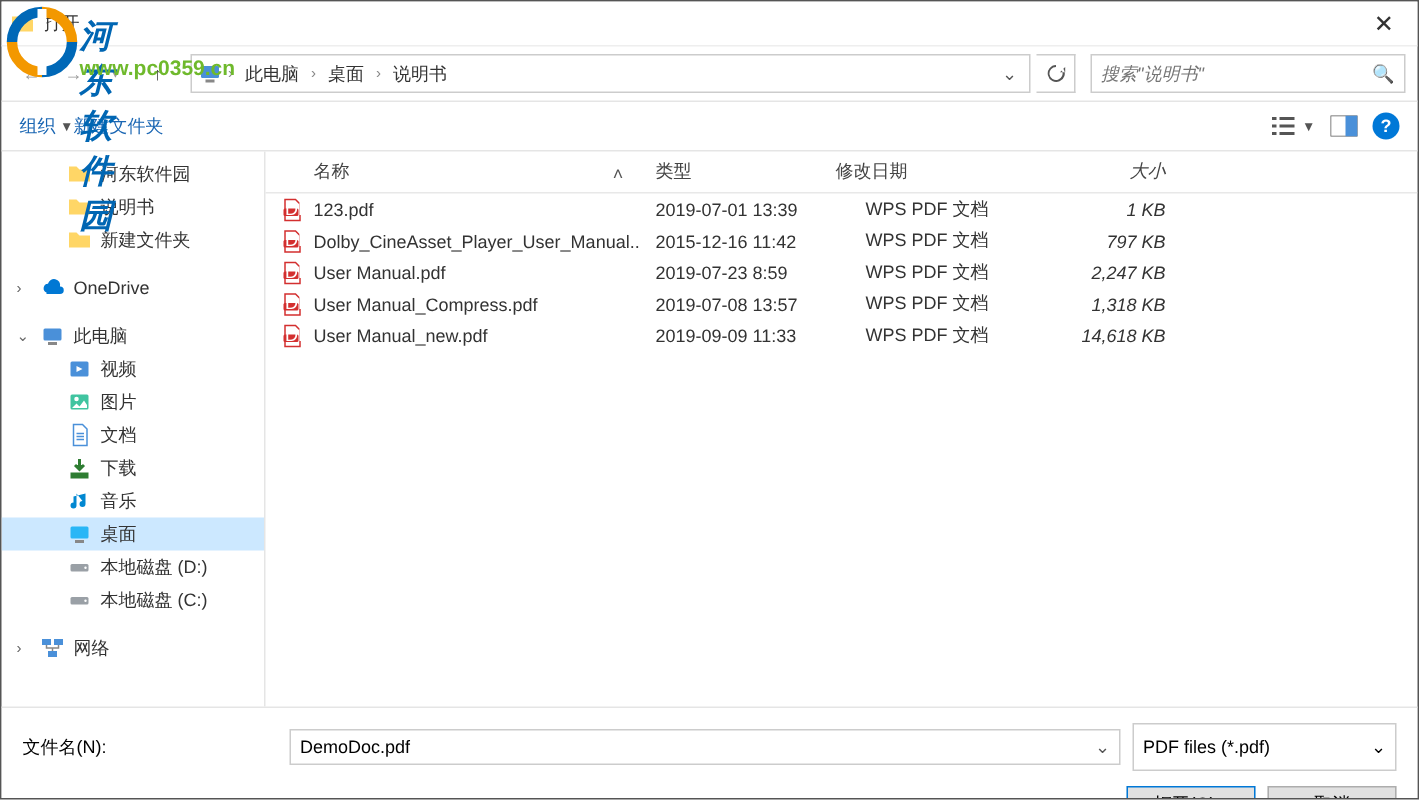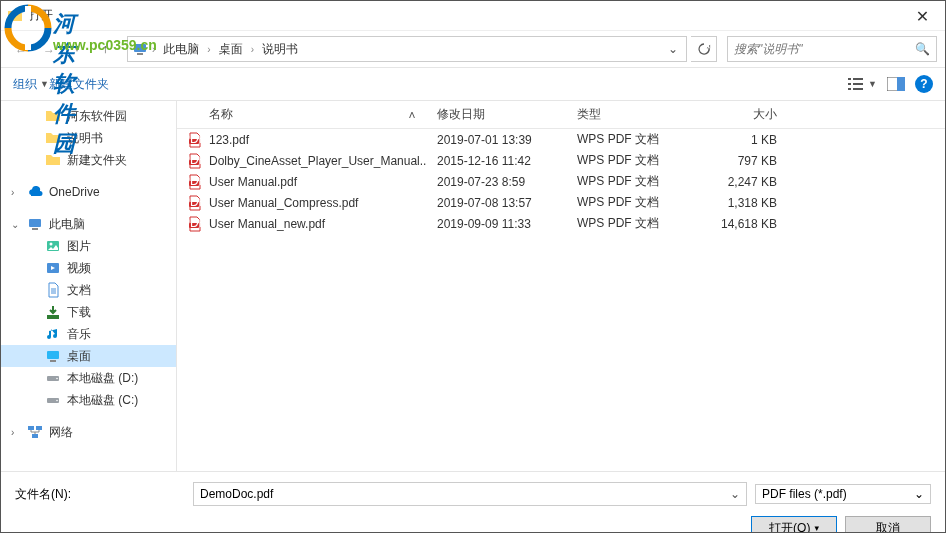--- a/index.html
+++ b/index.html
@@ -44,33 +44,33 @@
 .tree-spacer { height: 10px; }
 
 .folder-svg { fill: #ffd666; }
 
 .filelist { flex: 1; display: flex; flex-direction: column; }
 .fl-header { display: flex; height: 28px; align-items: center; border-bottom: 1px solid #e8e8e8; color: #444; }
 .fl-header .col { padding: 0 10px; display: flex; align-items: flex-end; gap: 4px; }
 .col-name { width: 250px; }
 .col-date { width: 140px; }
 .col-type { width: 120px; }
-.col-size { width: 100px; text-align: right; justify-content: flex-end; }
+.col-size { width: 100px; text-align: right; justify-content: flex-end; font-style: italic; }
 .fl-row { display: flex; height: 21px; align-items: center; }
 .fl-row .col { padding: 0 10px; color: #333; white-space: nowrap; overflow: hidden; text-overflow: ellipsis; }
 .fl-row .col-name { display: flex; align-items: center; gap: 6px; }
 .pdf-icon { width: 16px; height: 16px; flex-shrink: 0; }
 
 .footer { border-top: 1px solid #e5e5e5; padding: 10px 14px; background: #fff; }
 .fn-row { display: flex; align-items: center; gap: 8px; margin-bottom: 10px; }
 .fn-label { width: 170px; padding-right: 4px; }
 .fn-input { flex: 1; height: 24px; border: 1px solid #ccc; padding: 0 6px; display: flex; align-items: center; }
 .fn-input input { border: none; outline: none; flex: 1; }
 .fn-input .dd { color: #555; }
-.fn-filter { width: 176px; height: 20px; border: 1px solid #ccc; display: flex; align-items: center; padding: 0 6px; justify-content: space-between; }
+.fn-filter { width: 176px; height: 32px; border: 1px solid #ccc; display: flex; align-items: center; padding: 0 6px; justify-content: space-between; }
 .btn-row { display: flex; justify-content: flex-end; gap: 8px; padding-right: 0; }
 .btn { width: 86px; height: 24px; border: 1px solid #adadad; background: #e1e1e1; display: flex; align-items: center; justify-content: center; gap: 2px; }
 .btn.primary { border: 1px solid #0078d7; }
 .btn .dd { font-size: 9px; margin-left: 2px; }
 
 .sort-arrow { width: 10px; display: inline-block; text-align: center; color: #555; }
 </style>
 </head>
 <body>
 
@@ -185,32 +185,32 @@
         <span class="chev">⌄</span>
         <svg class="tree-icon" viewBox="0 0 16 16">
           <rect x="2" y="3" width="12" height="8" fill="#4a90d9" rx="1"></rect>
           <rect x="5" y="12" width="6" height="2" fill="#888"></rect>
         </svg>
         <span>此电脑</span>
       </div>
     <div id="pc-items">
         <div class="tree-item l2">
           <svg class="tree-icon" viewBox="0 0 16 16">
+            <rect x="2" y="3" width="12" height="10" fill="#4a90d9" rx="1"></rect>
+            <polygon points="6,6 6,10 10,8" fill="#fff"></polygon>
+          </svg>
+          <span>视频</span>
+        </div>
+        <div class="tree-item l2">
+          <svg class="tree-icon" viewBox="0 0 16 16">
             <rect x="2" y="3" width="12" height="10" fill="#40c4a0" rx="1"></rect>
             <circle cx="6" cy="6" r="1.5" fill="#fff"></circle>
             <path d="M3 12l3-3 2 2 3-4 2 3v2H3z" fill="#fff"></path>
           </svg>
           <span>图片</span>
-        </div>
-        <div class="tree-item l2">
-          <svg class="tree-icon" viewBox="0 0 16 16">
-            <rect x="2" y="3" width="12" height="10" fill="#4a90d9" rx="1"></rect>
-            <polygon points="6,6 6,10 10,8" fill="#fff"></polygon>
-          </svg>
-          <span>视频</span>
         </div>
         <div class="tree-item l2">
           <svg class="tree-icon" viewBox="0 0 16 16">
             <path d="M4 1h6l3 3v11H4z" fill="#fff" stroke="#4a90d9"></path>
             <path d="M6 7h5M6 9h5M6 11h5" stroke="#4a90d9"></path>
           </svg>
           <span>文档</span>
         </div>
         <div class="tree-item l2">
           <svg class="tree-icon" viewBox="0 0 16 16">
@@ -259,22 +259,22 @@
       </div>
   </div>
 
   <div class="filelist">
     <div class="fl-header">
       <div class="col col-name">
           <span style="width:18px"></span>
           <span>名称</span>
           <span class="sort-arrow" style="margin-left:auto">˄</span>
         </div>
+      <div class="col col-type">类型</div>
       <div class="col col-date">修改日期</div>
-      <div class="col col-type">类型</div>
       <div class="col col-size">大小</div>
     </div>
     <div id="file-rows">
         <div class="fl-row">
           <div class="col col-name">
             <svg class="pdf-icon" viewBox="0 0 16 16">
               <path d="M3 1h7l3 3v11H3z" fill="#fff" stroke="#d32f2f"></path>
               <rect x="2" y="7" width="10" height="5" fill="#d32f2f" rx="1"></rect>
               <text x="7" y="11" font-size="4" fill="#fff" text-anchor="middle">PDF</text>
             </svg>

